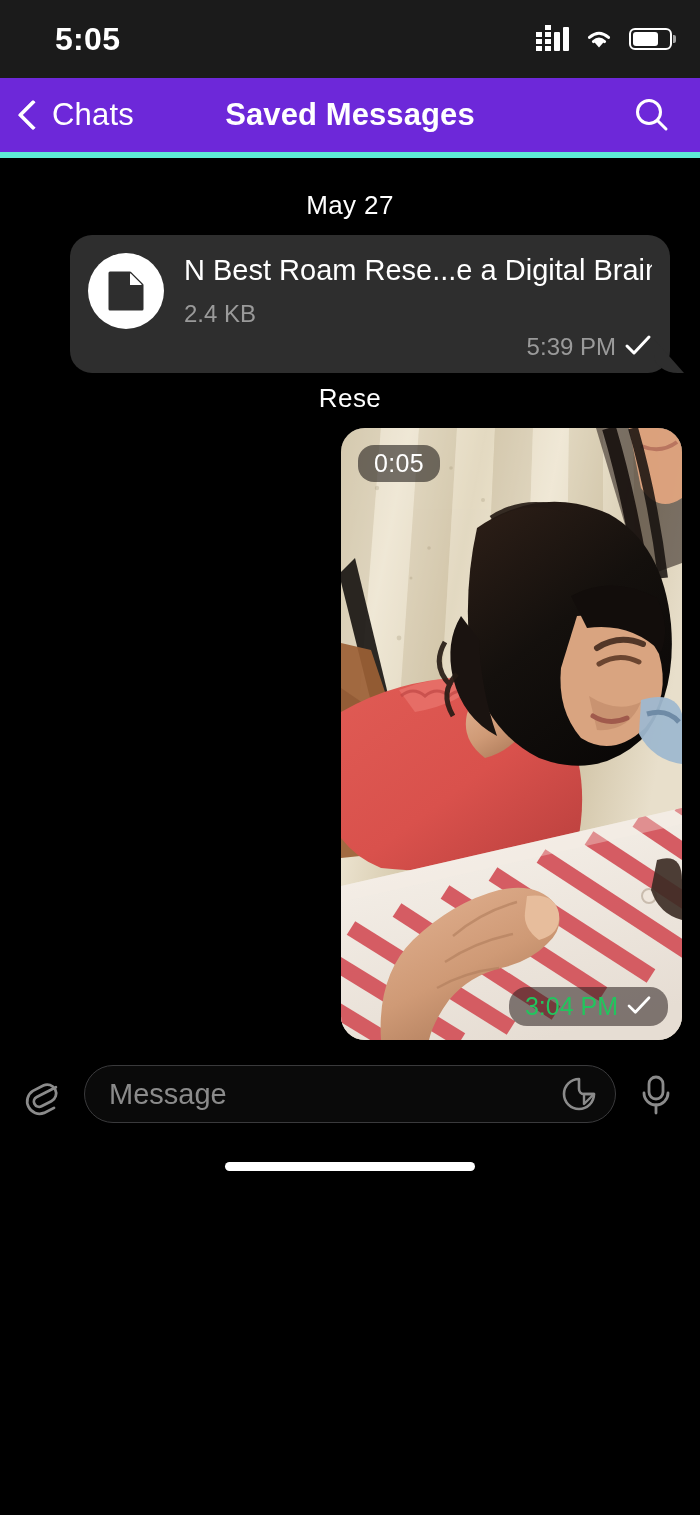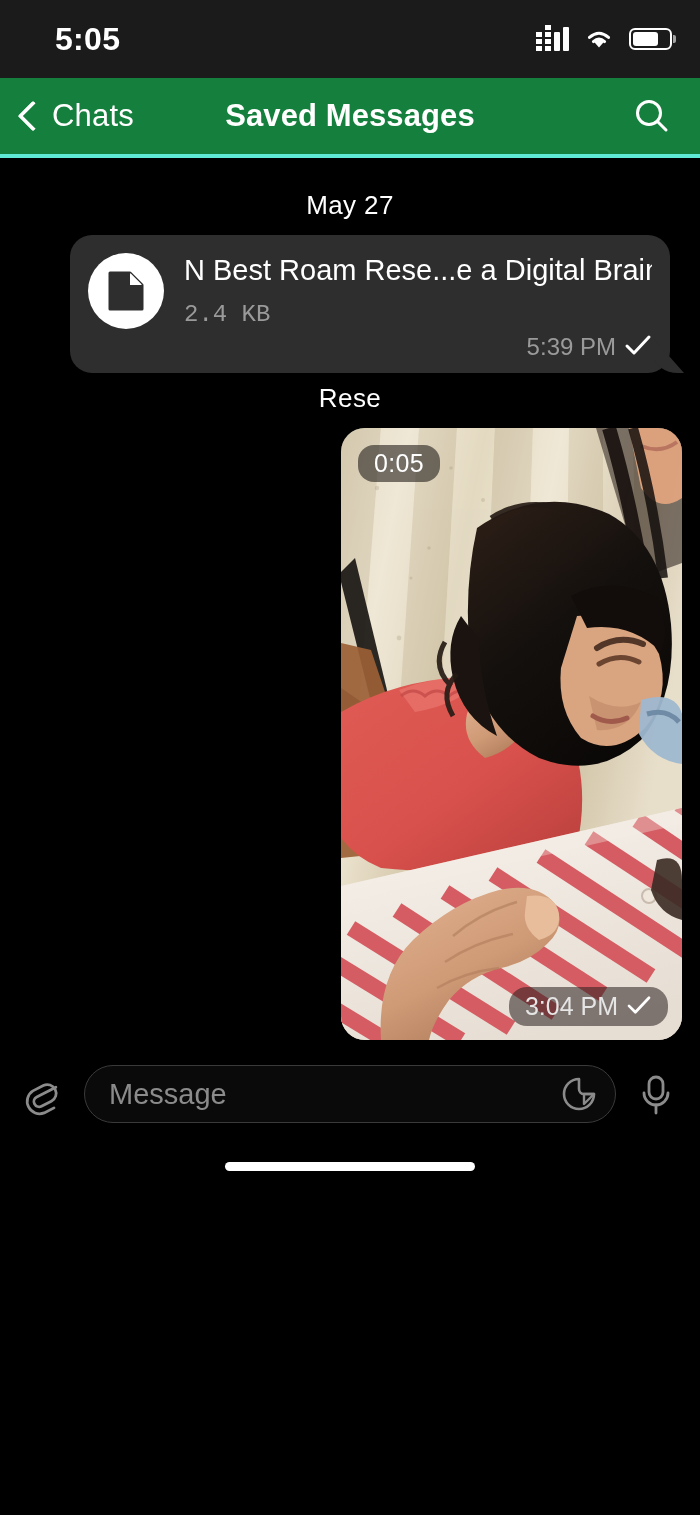--- a/index.html
+++ b/index.html
@@ -54,25 +54,25 @@
   .battery::after {
     content:""; position:absolute; right:-6px; top:50%;
     transform:translateY(-50%);
     width:3px; height:8px; background:#fff; border-radius:0 2px 2px 0;
     opacity:.6;
   }
   .battery .lvl { height:100%; width:72%; background:#fff; border-radius:3px; }
 
   
   .navbar {
-    height:80px; background:#15803d;
+    height:80px; background:#6d28d9;
     flex:0 0 auto;
     position:relative;
     display:flex; align-items:center;
-    border-bottom:4px solid #5eead4;
+    border-bottom:6px solid #5eead4;
   }
   .nav-back {
     position:absolute; left:10px; top:50%;
     transform:translateY(-50%);
     display:flex; align-items:center; gap:8px;
     cursor:pointer; padding:6px 8px;
   }
   .chev {
     width:22px; height:22px;
     border-left:4px solid #fff; border-bottom:4px solid #fff;
@@ -133,21 +133,21 @@
   .file-icon-circle {
     width:76px; height:76px; border-radius:50%;
     background:#fff; flex:0 0 auto;
     display:flex; align-items:center; justify-content:center;
   }
   .file-meta { min-width:0; flex:1 1 auto; }
   .file-name {
     color:#fff; font-size:29px; line-height:1.12;
     white-space:nowrap; overflow:hidden;
   }
-  .file-size { color:#9a9a9a; font-size:24px; margin-top:14px;font-family:Liberation Mono, monospace; }
+  .file-size { color:#9a9a9a; font-size:24px; margin-top:14px; }
   .file-foot {
     display:flex; align-items:center; justify-content:flex-end;
     gap:8px; margin-top:4px;
   }
   .stamp { color:#9a9a9a; font-size:24px;text-align:center; }
   .tick { display:inline-block; }
 
   
   .video-row { display:flex; justify-content:flex-end; padding:0; }
   .video-bubble {
@@ -163,21 +163,21 @@
     position:absolute; left:17px; top:17px;
     background:rgba(40,36,32,.62);
     color:#fff; font-size:25px;
     padding:4px 16px; border-radius:16px;
     letter-spacing:.3px;
     z-index:5;
   }
   .badge-stamp {
     position:absolute; right:14px; bottom:14px;
     background:rgba(40,30,30,.55);
-    color:#e5e5e5; font-size:25px;
+    color:#22c55e; font-size:25px;
     padding:5px 16px; border-radius:18px;
     display:flex; align-items:center; gap:8px;
     z-index:5;
   }
 
   
   .composer {
     flex:0 0 auto;
     height:92px;
     background:#000;

